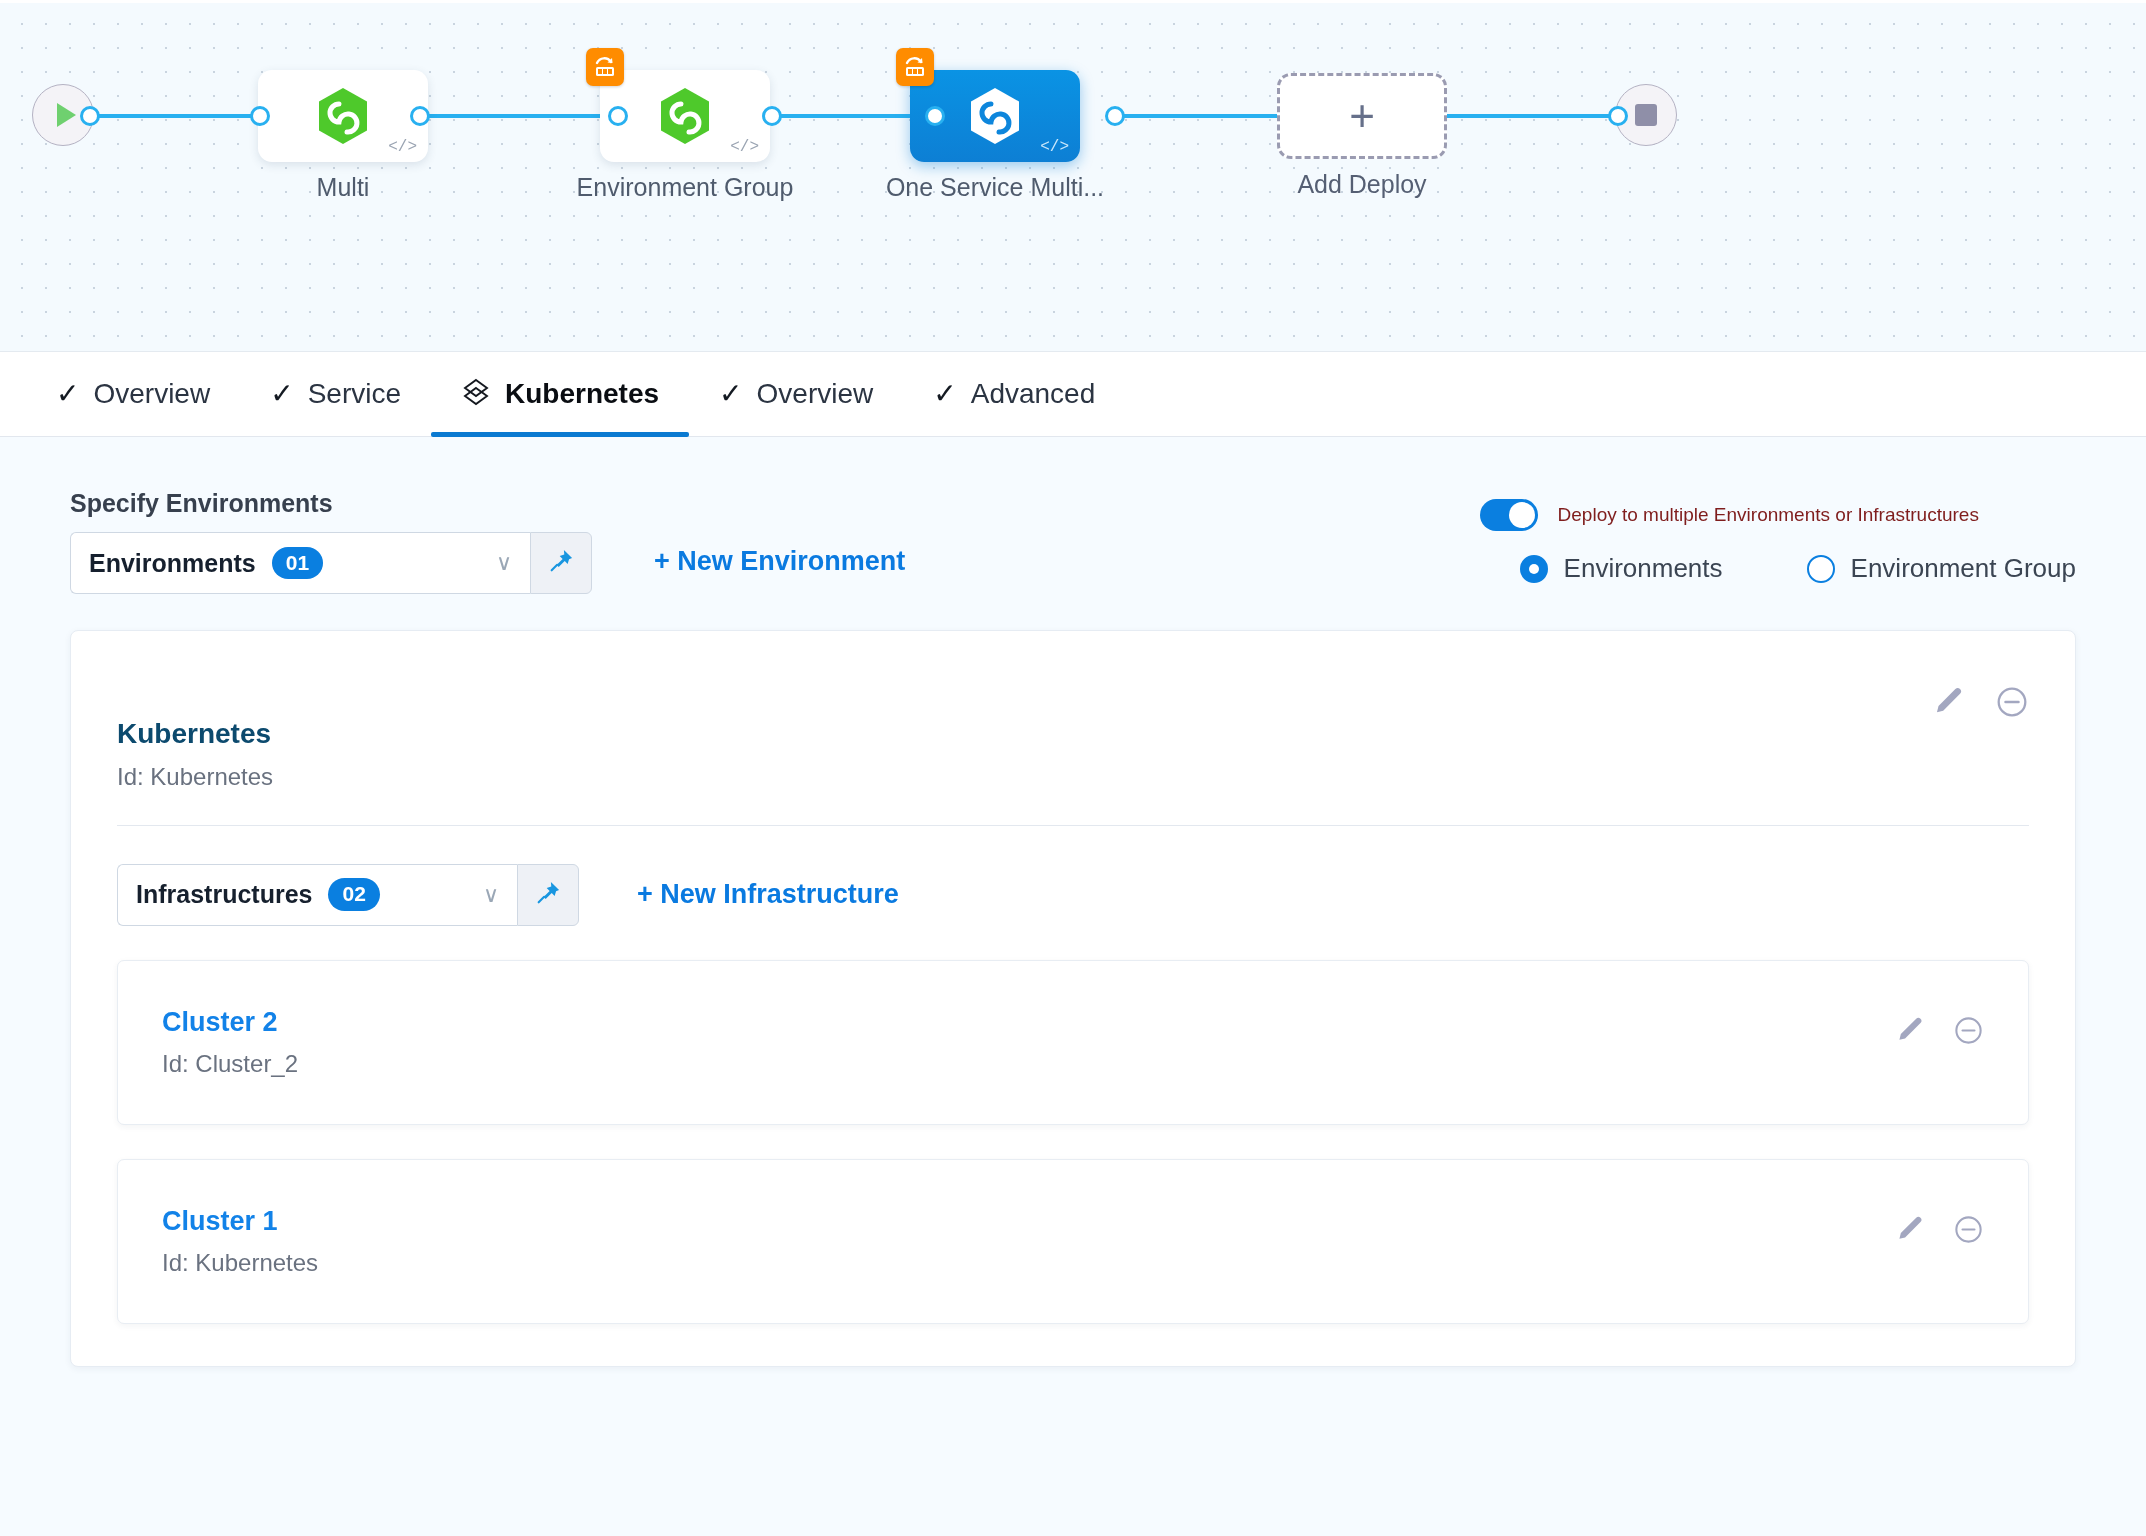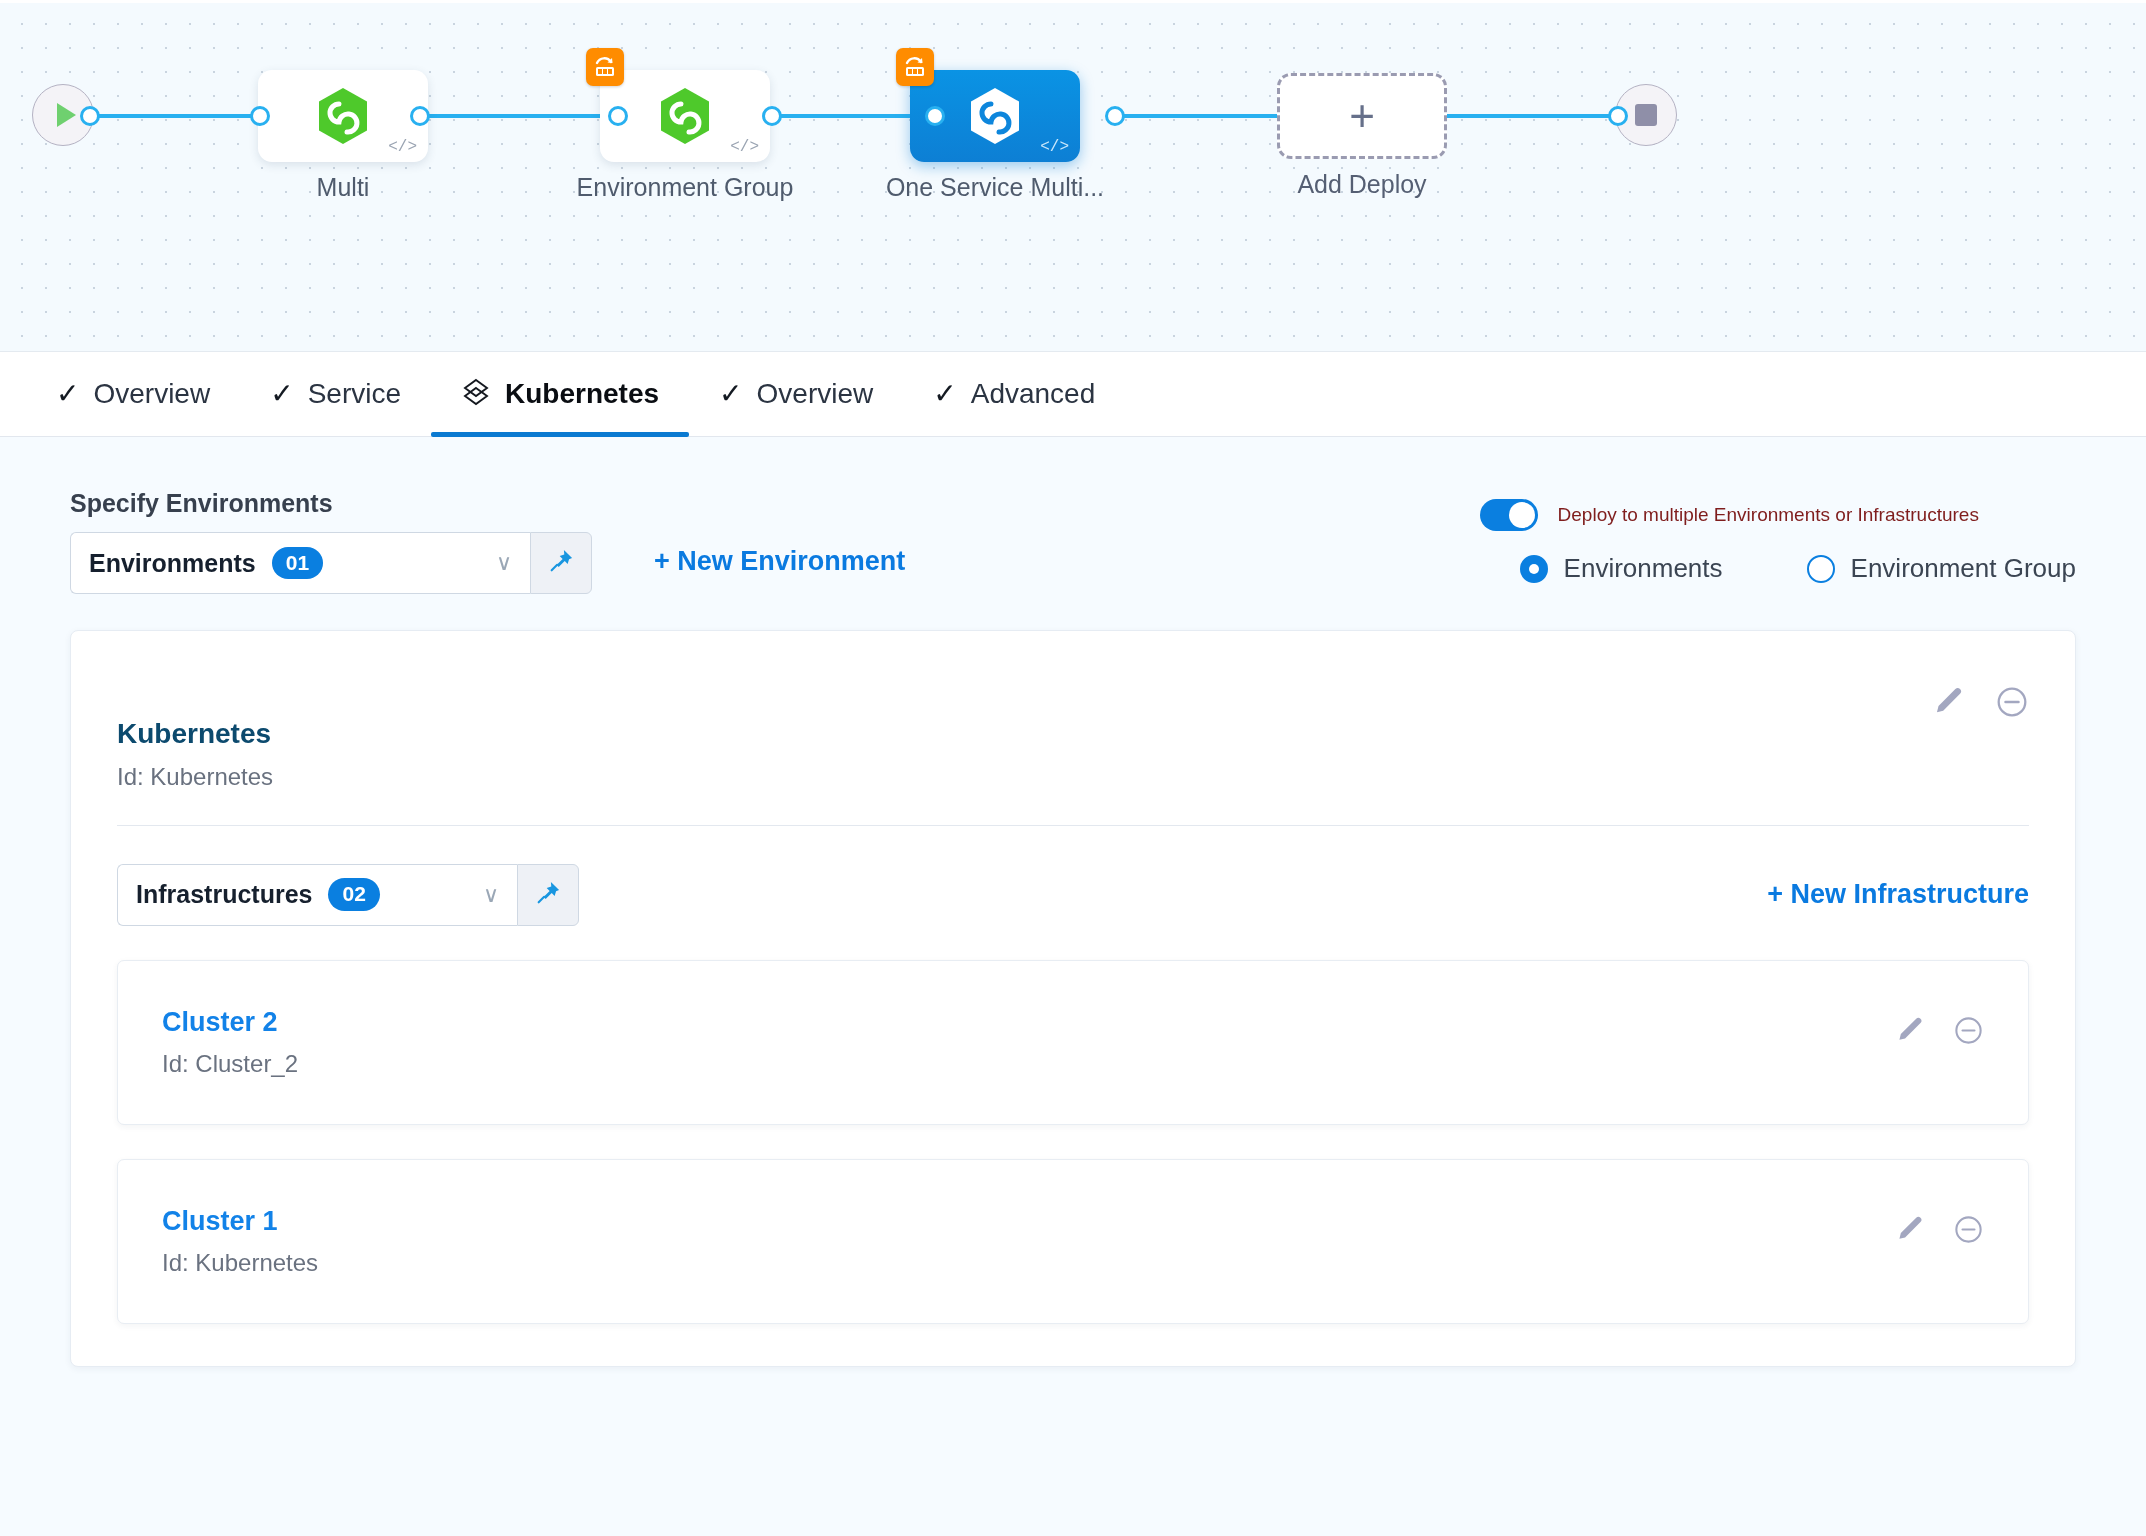--- a/index.html
+++ b/index.html
@@ -215,21 +215,21 @@
     line-height: 1.2;
     margin-top: 48px;
   }
   .card-sub { font-size: 24px; color: #69717f; margin-top: 12px; }
   .card-actions { margin-left: auto; display: flex; align-items: center; gap: 30px; padding-top: 16px; }
   .icon-btn { cursor: pointer; display: flex; align-items: center; justify-content: center; }
 
   .divider { height: 1px; background: #e3e8ef; margin: 34px 0 0 0; }
 
   .infra-block { margin-top: 38px; }
-  .infra-row { display: flex; align-items: flex-end; justify-content: space-between; }
+  .infra-row { display: flex; align-items: flex-end; }
   .infra-row .link-blue { margin-left: 58px; padding-bottom: 16px; }
   .infra-select { width: 400px; }
 
   .cluster-card {
     margin-top: 34px;
     background: #fff; border: 1px solid #e8edf3; border-radius: 7px;
     box-shadow: 0 2px 6px rgba(30,50,80,0.055);
     padding: 46px 44px 46px 44px;
     display: flex; align-items: flex-start;
   }

